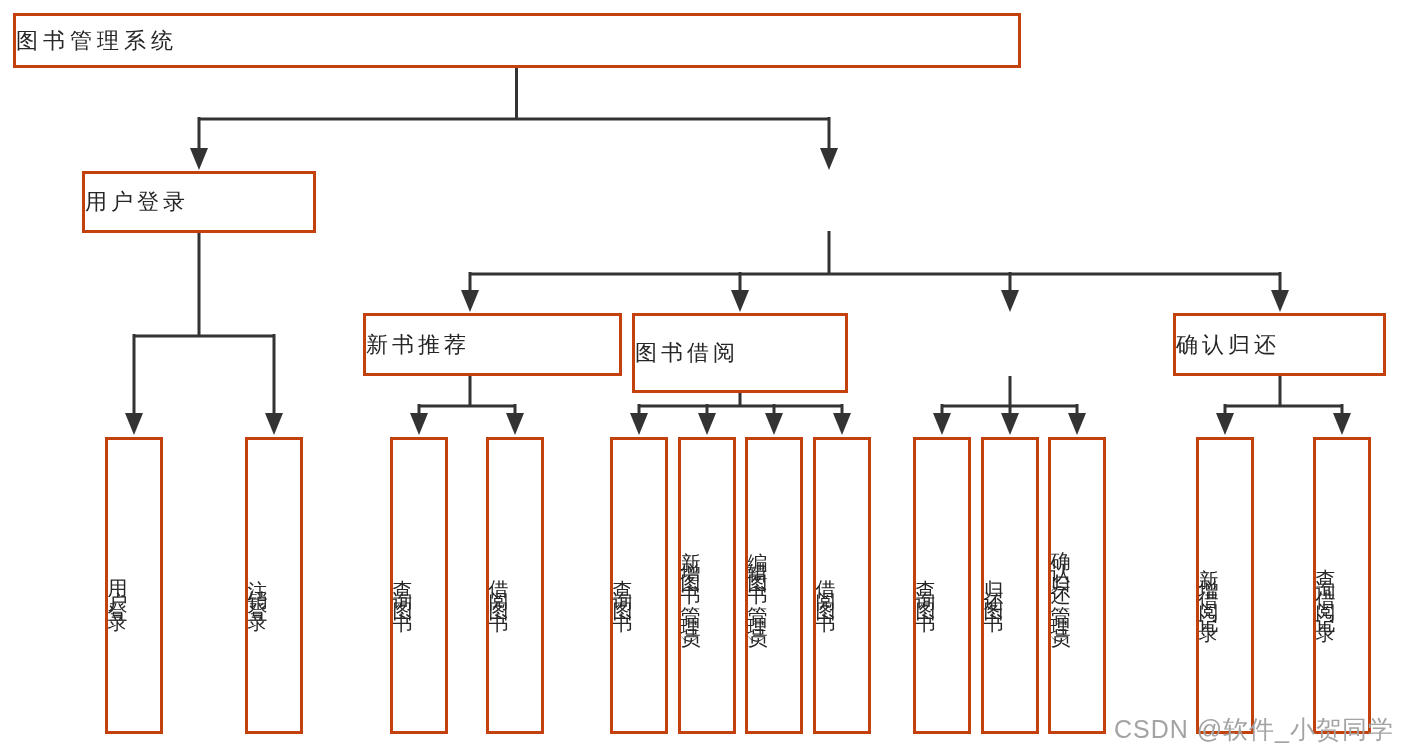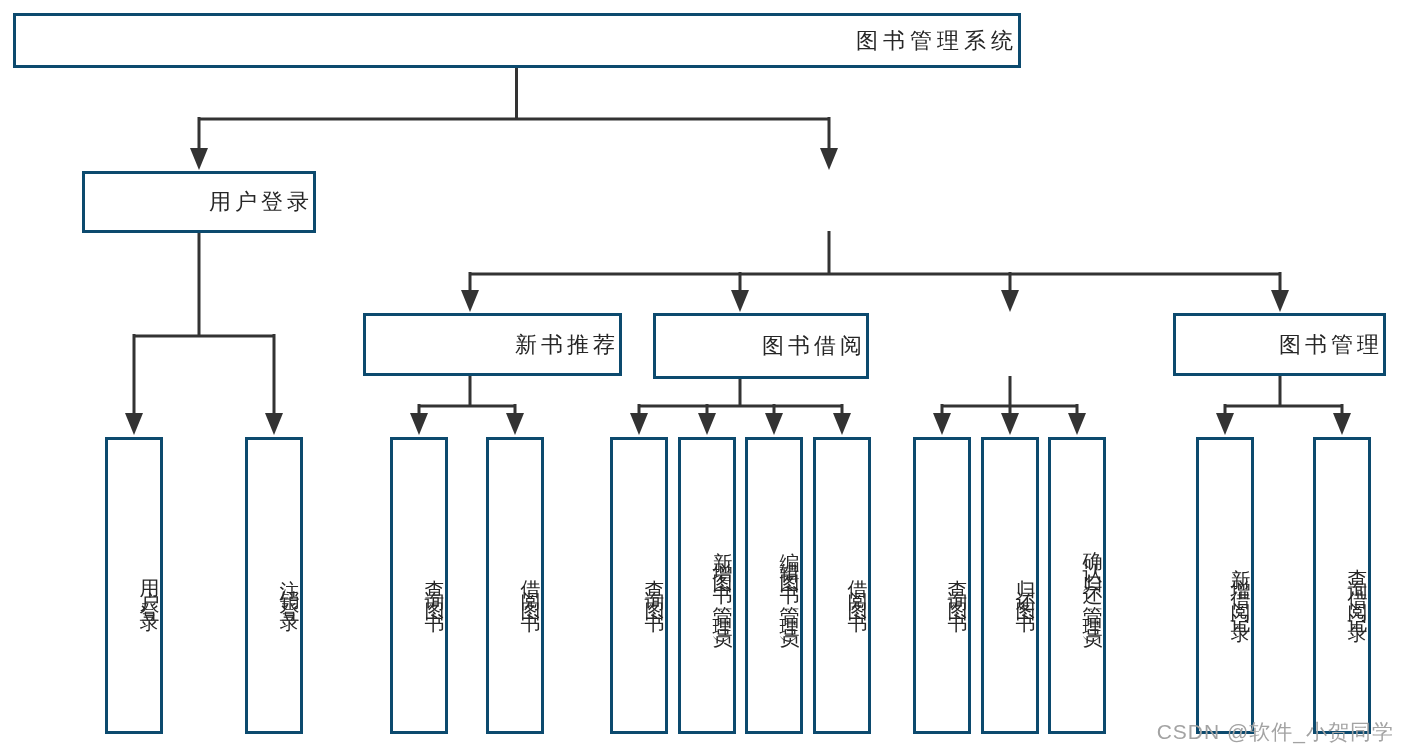--- a/index.html
+++ b/index.html
@@ -16,42 +16,42 @@
     left: 0; top: 0;
     width: 1405px; height: 747px;
     z-index: 1;
   }
   .wires path { stroke: #333333; stroke-width: 3; fill: none; }
   .wires polygon { fill: #333333; stroke: none; }
   .node {
     position: absolute;
     box-sizing: border-box;
     background: #ffffff;
-    border: 3px solid #0c4a6e;
+    border: 3px solid #c2410c;
     display: flex;
     align-items: center;
-    justify-content: flex-end;
+    justify-content: flex-start;
     color: #262626;
     z-index: 2;
   }
   .hbox { font-size: 22px; letter-spacing: 4px; }
   .hbox span { white-space: nowrap; }
   .root-box { font-size: 22px; letter-spacing: 5px; }
   .leaf span {
     writing-mode: vertical-rl;
     text-orientation: mixed;
     font-size: 20px;
     letter-spacing: 11px;
     line-height: 1;
   }
   .watermark {
     position: absolute;
     right: 11px;
     bottom: 1px;
-    font-size: 21px;
+    font-size: 25px;
     color: #a3a3a3;
     letter-spacing: 1px;
     z-index: 3;
     white-space: nowrap;
   }
 </style>
 </head>
 <body>
 
 <div class="canvas">
@@ -103,25 +103,25 @@
     <span>图书管理系统</span>
   </div>
 
   <div class="node hbox" style="left:82px; top:171px; width:234px; height:62px;">
     <span>用户登录</span>
   </div>
 
   <div class="node hbox" style="left:363px; top:313px; width:259px; height:63px;">
     <span>新书推荐</span>
   </div>
-  <div class="node hbox" style="left:632px; top:313px; width:216px; height:66px;margin-left:21px;">
+  <div class="node hbox" style="left:632px; top:313px; width:216px; height:80px;">
     <span>图书借阅</span>
   </div>
   <div class="node hbox" style="left:1173px; top:313px; width:213px; height:63px;">
-    <span>图书管理</span>
+    <span>确认归还</span>
   </div>
 
   <div class="node leaf" style="left:105px; top:437px; width:58px; height:297px;">
     <span>用户登录</span>
   </div>
   <div class="node leaf" style="left:245px; top:437px; width:58px; height:297px;">
     <span>注销登录</span>
   </div>
 
   <div class="node leaf" style="left:390px; top:437px; width:58px; height:297px;">

